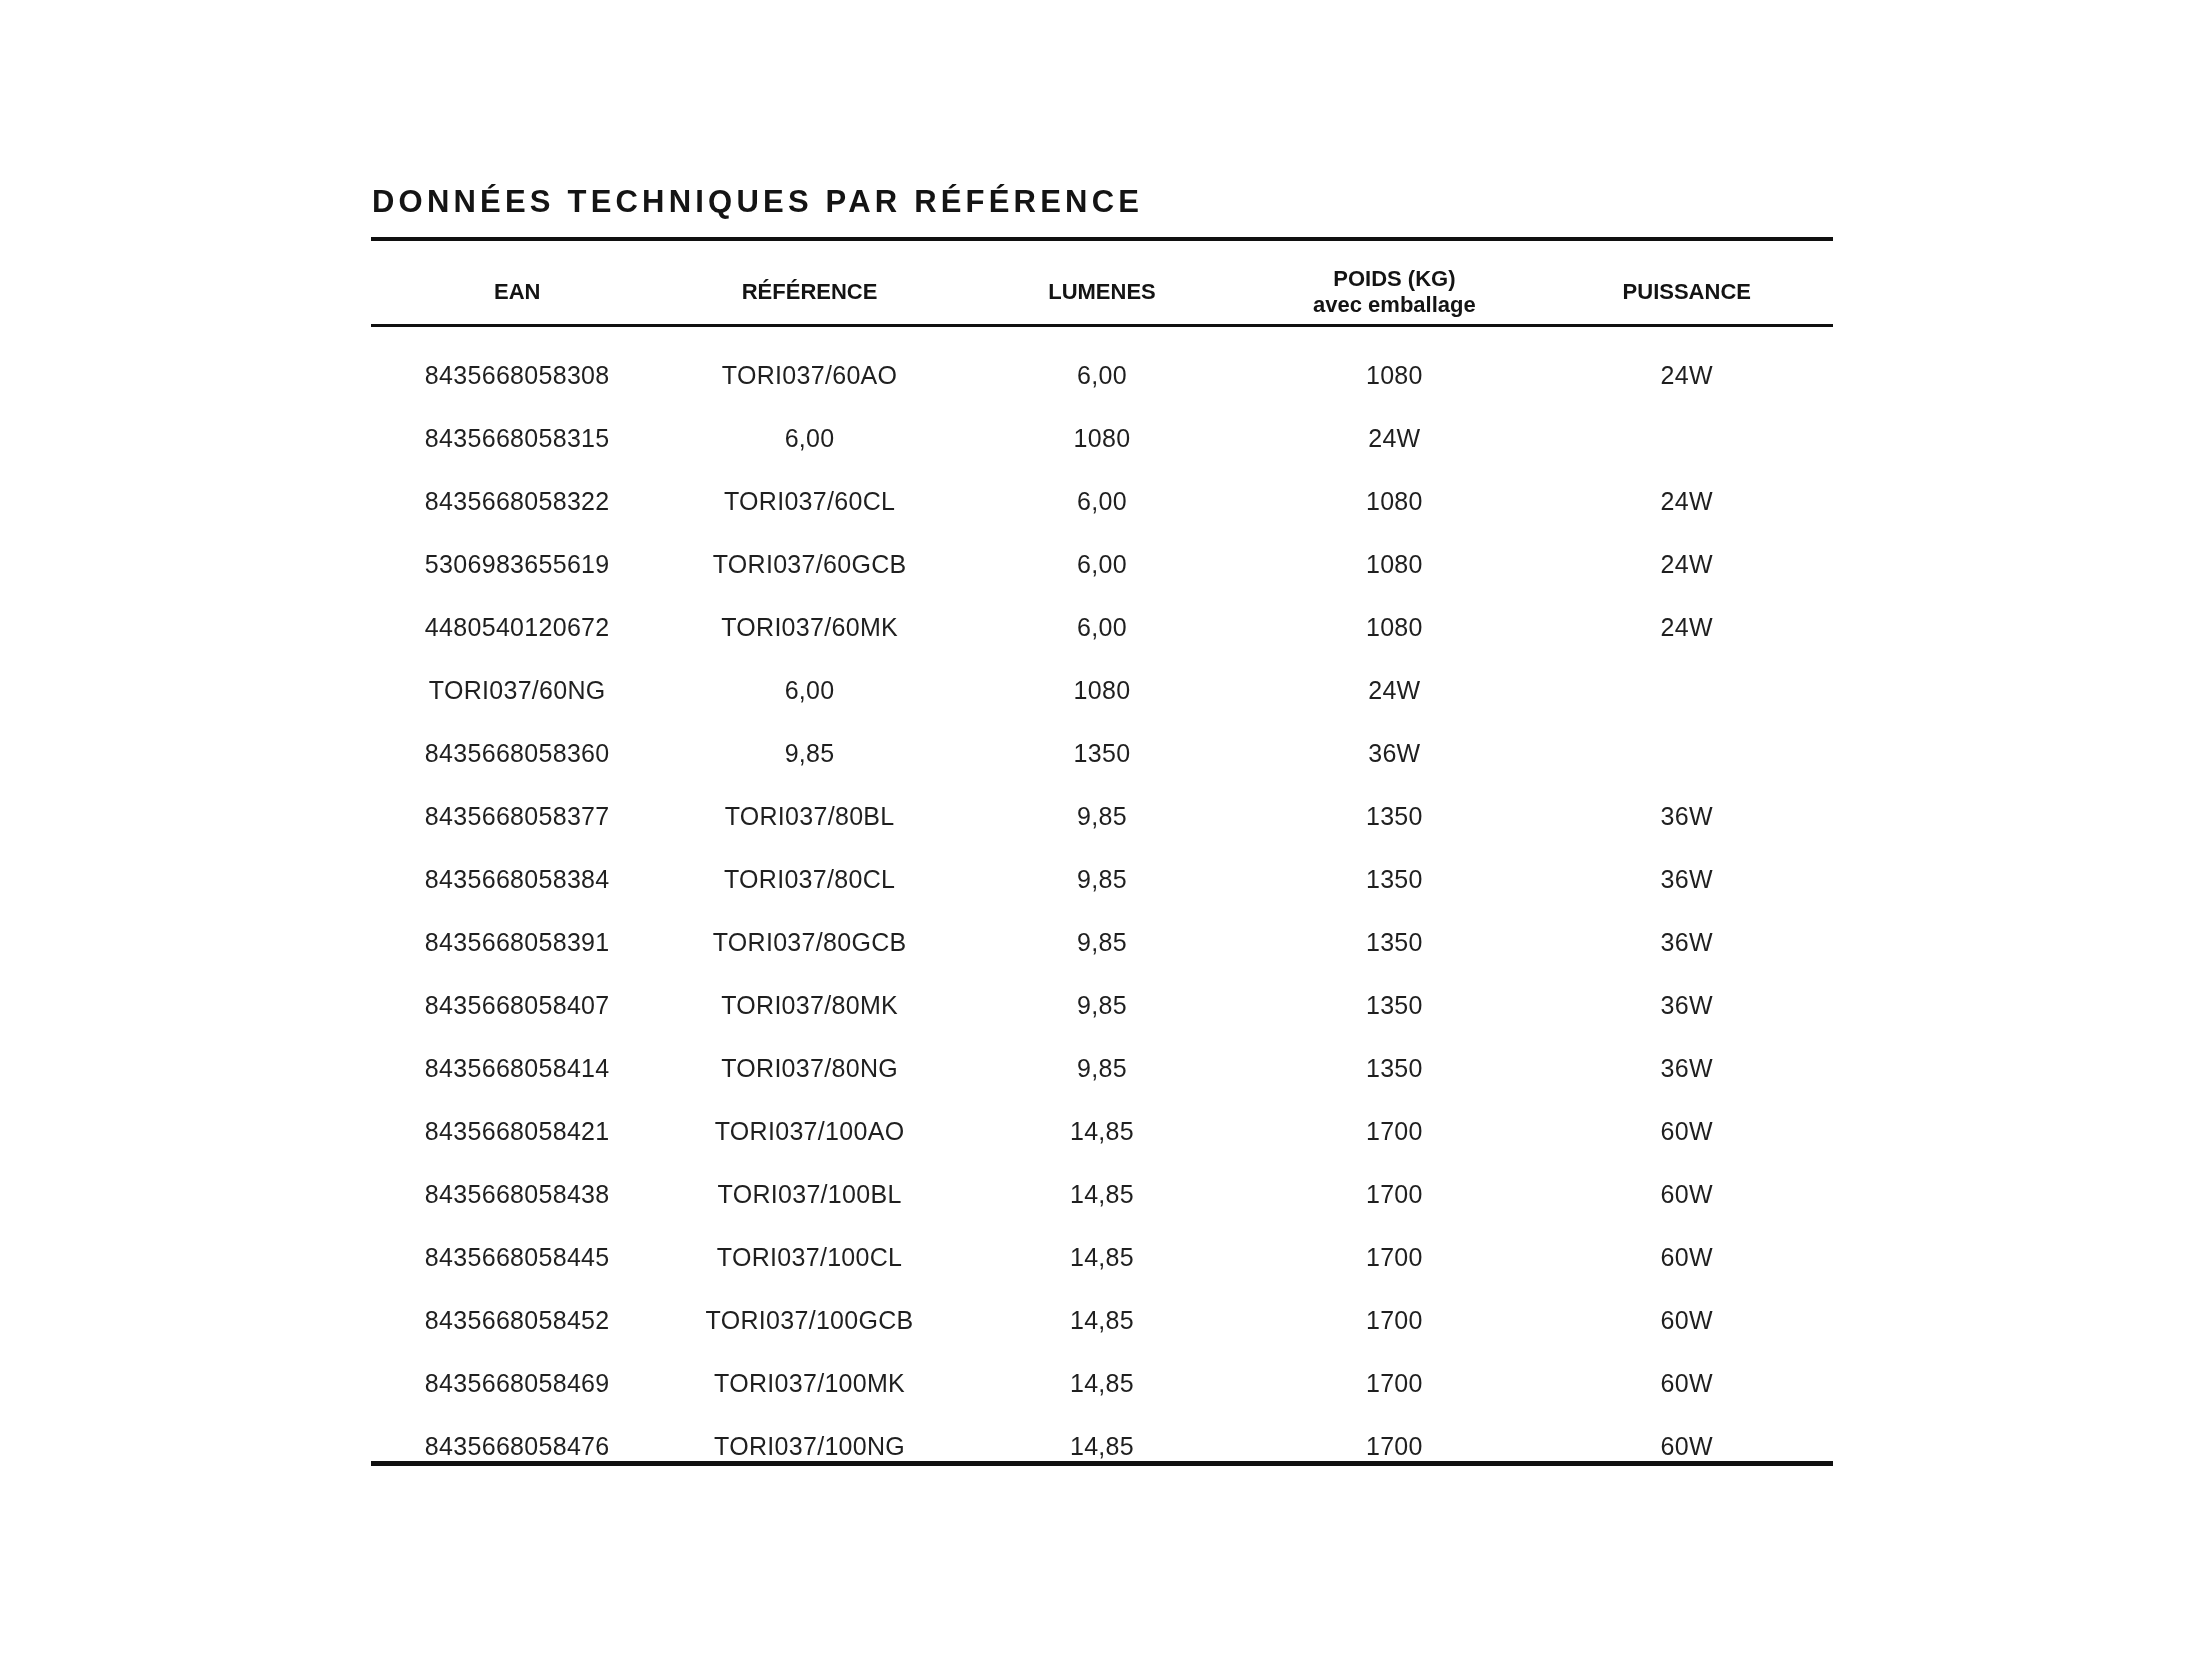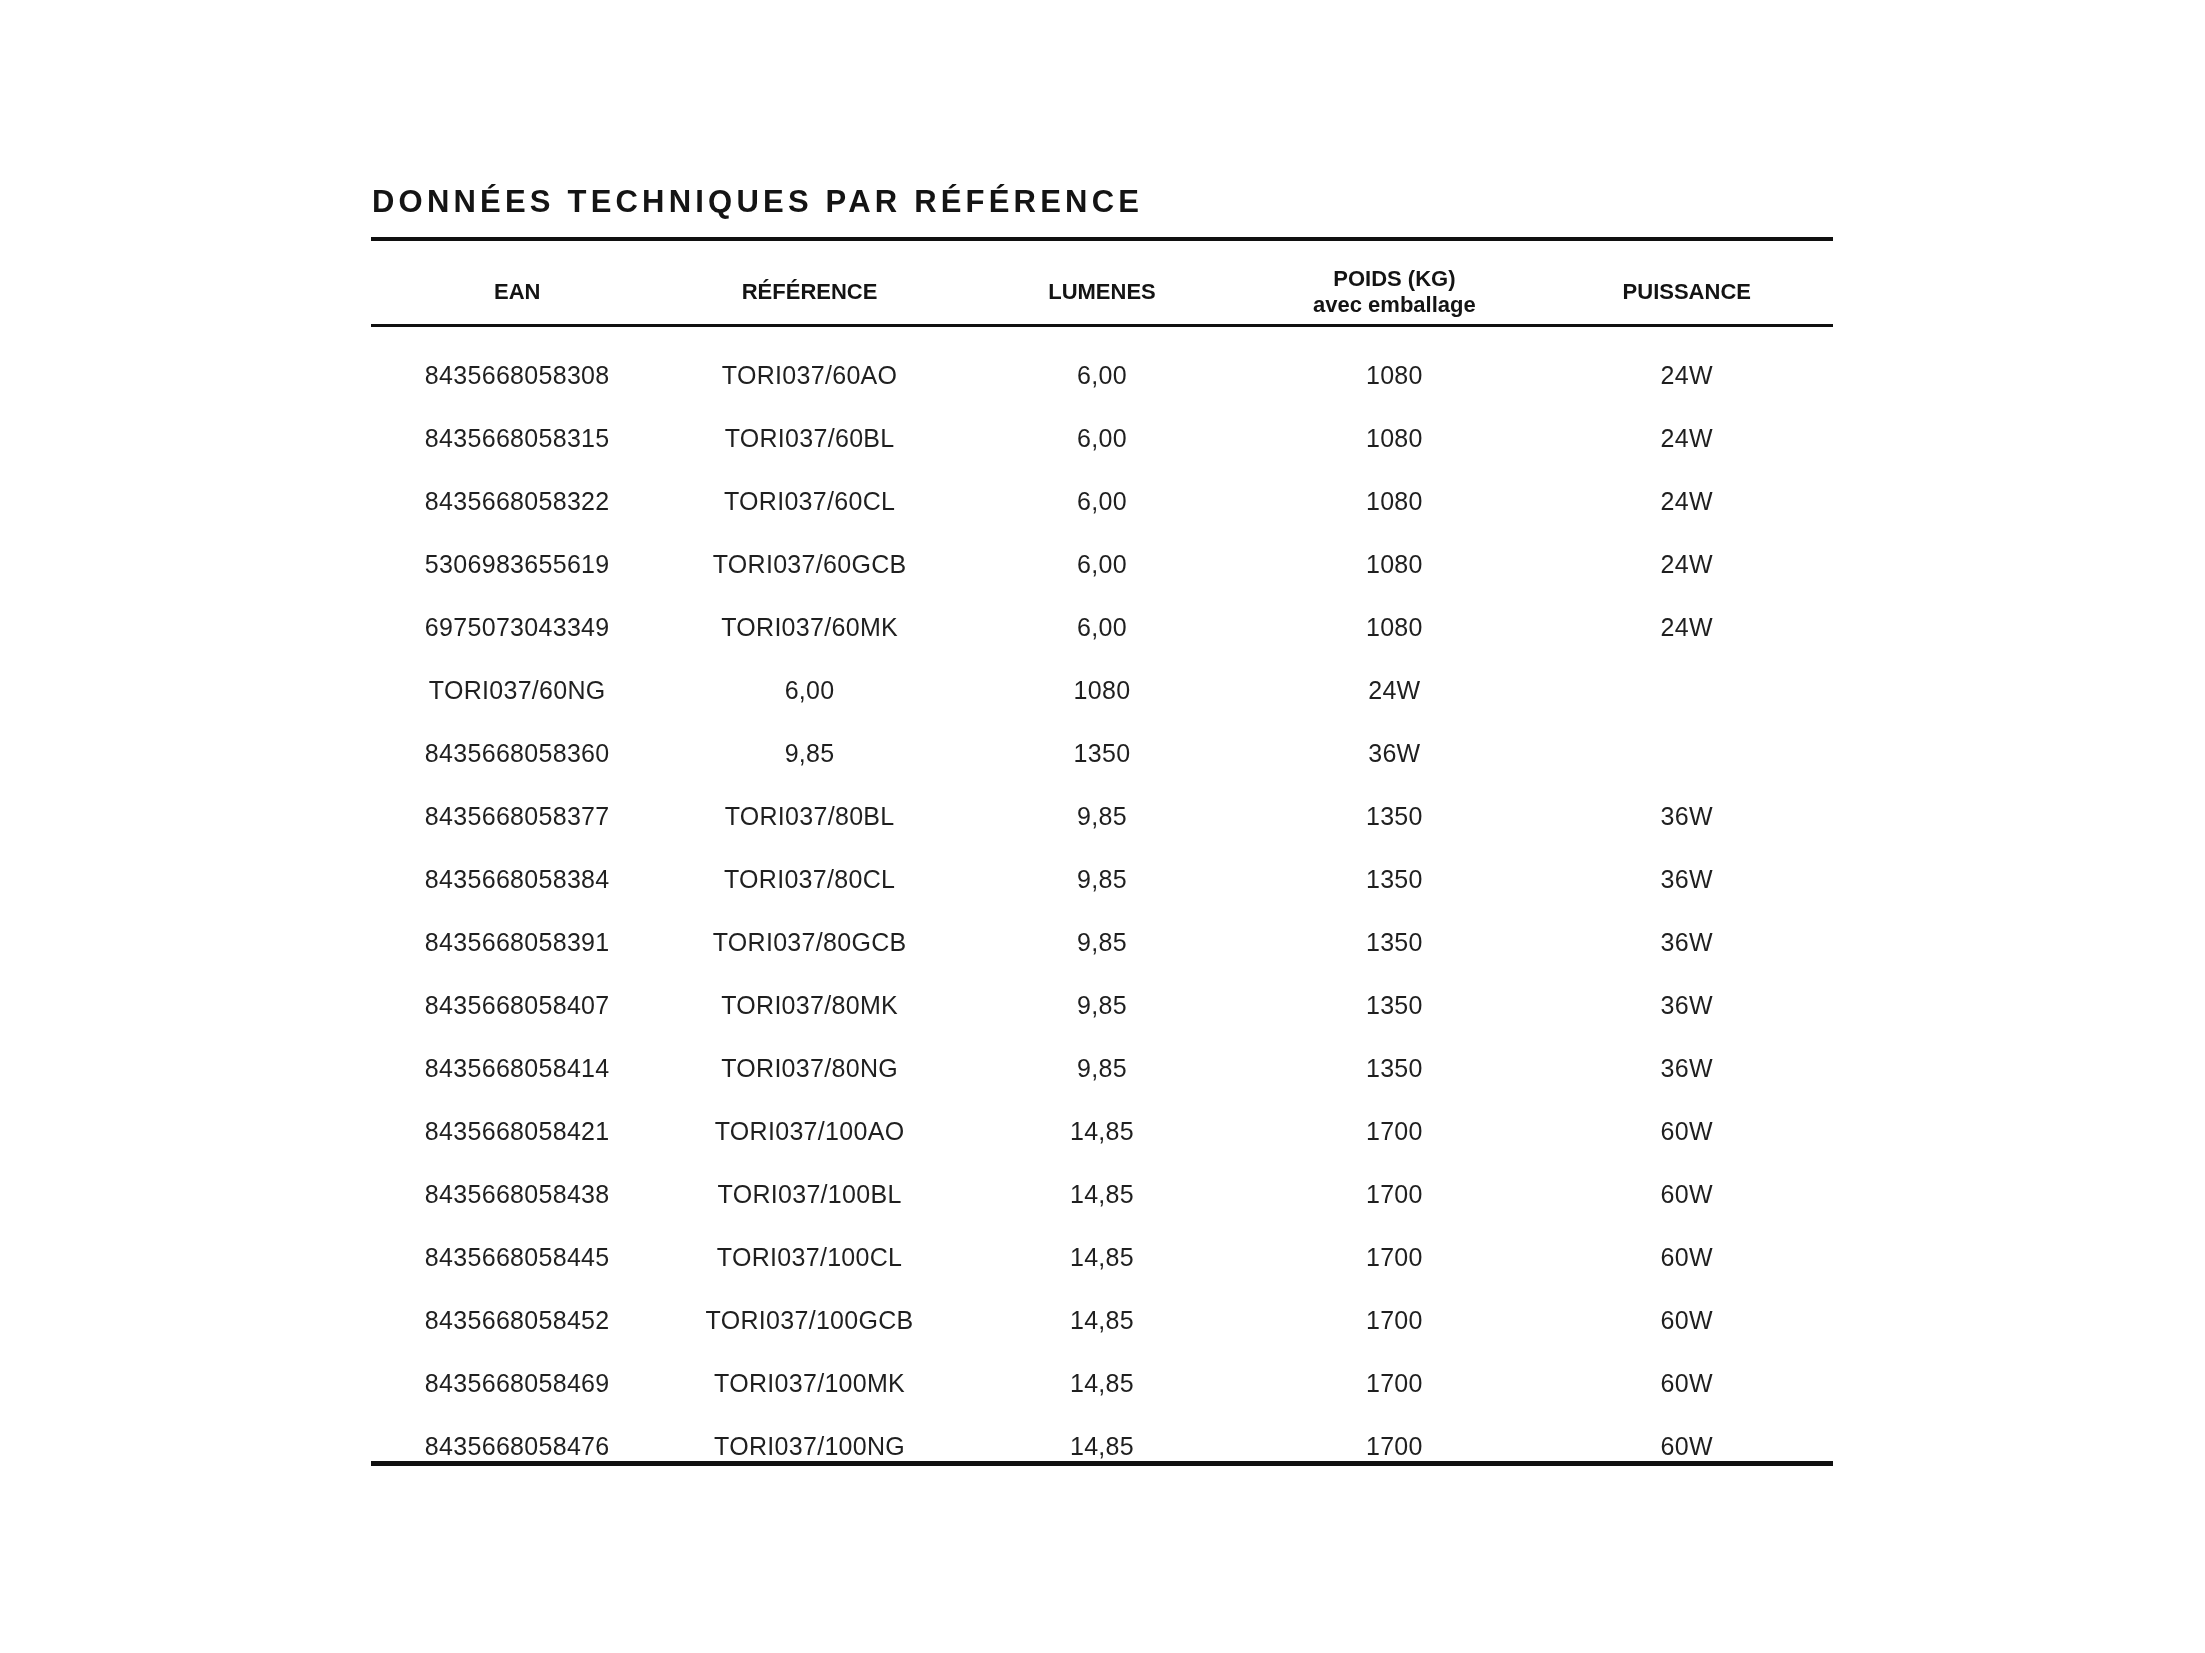--- a/index.html
+++ b/index.html
@@ -117,41 +117,40 @@
     <div class="body" id="tbody">
         <div class="trow">
           <div class="tcell">8435668058308</div>
           <div class="tcell">TORI037/60AO</div>
           <div class="tcell">6,00</div>
           <div class="tcell">1080</div>
           <div class="tcell">24W</div>
         </div>
         <div class="trow">
           <div class="tcell">8435668058315</div>
-          <div class="tcell">TORI037/60BL</div>
           <div class="tcell">6,00</div>
           <div class="tcell">1080</div>
           <div class="tcell">24W</div>
         </div>
         <div class="trow">
           <div class="tcell">8435668058322</div>
           <div class="tcell">TORI037/60CL</div>
           <div class="tcell">6,00</div>
           <div class="tcell">1080</div>
           <div class="tcell">24W</div>
         </div>
         <div class="trow">
           <div class="tcell">5306983655619</div>
           <div class="tcell">TORI037/60GCB</div>
           <div class="tcell">6,00</div>
           <div class="tcell">1080</div>
           <div class="tcell">24W</div>
         </div>
         <div class="trow">
-          <div class="tcell">6975073043349</div>
+          <div class="tcell">4480540120672</div>
           <div class="tcell">TORI037/60MK</div>
           <div class="tcell">6,00</div>
           <div class="tcell">1080</div>
           <div class="tcell">24W</div>
         </div>
         <div class="trow">
           <div class="tcell">TORI037/60NG</div>
           <div class="tcell">6,00</div>
           <div class="tcell">1080</div>
           <div class="tcell">24W</div>

